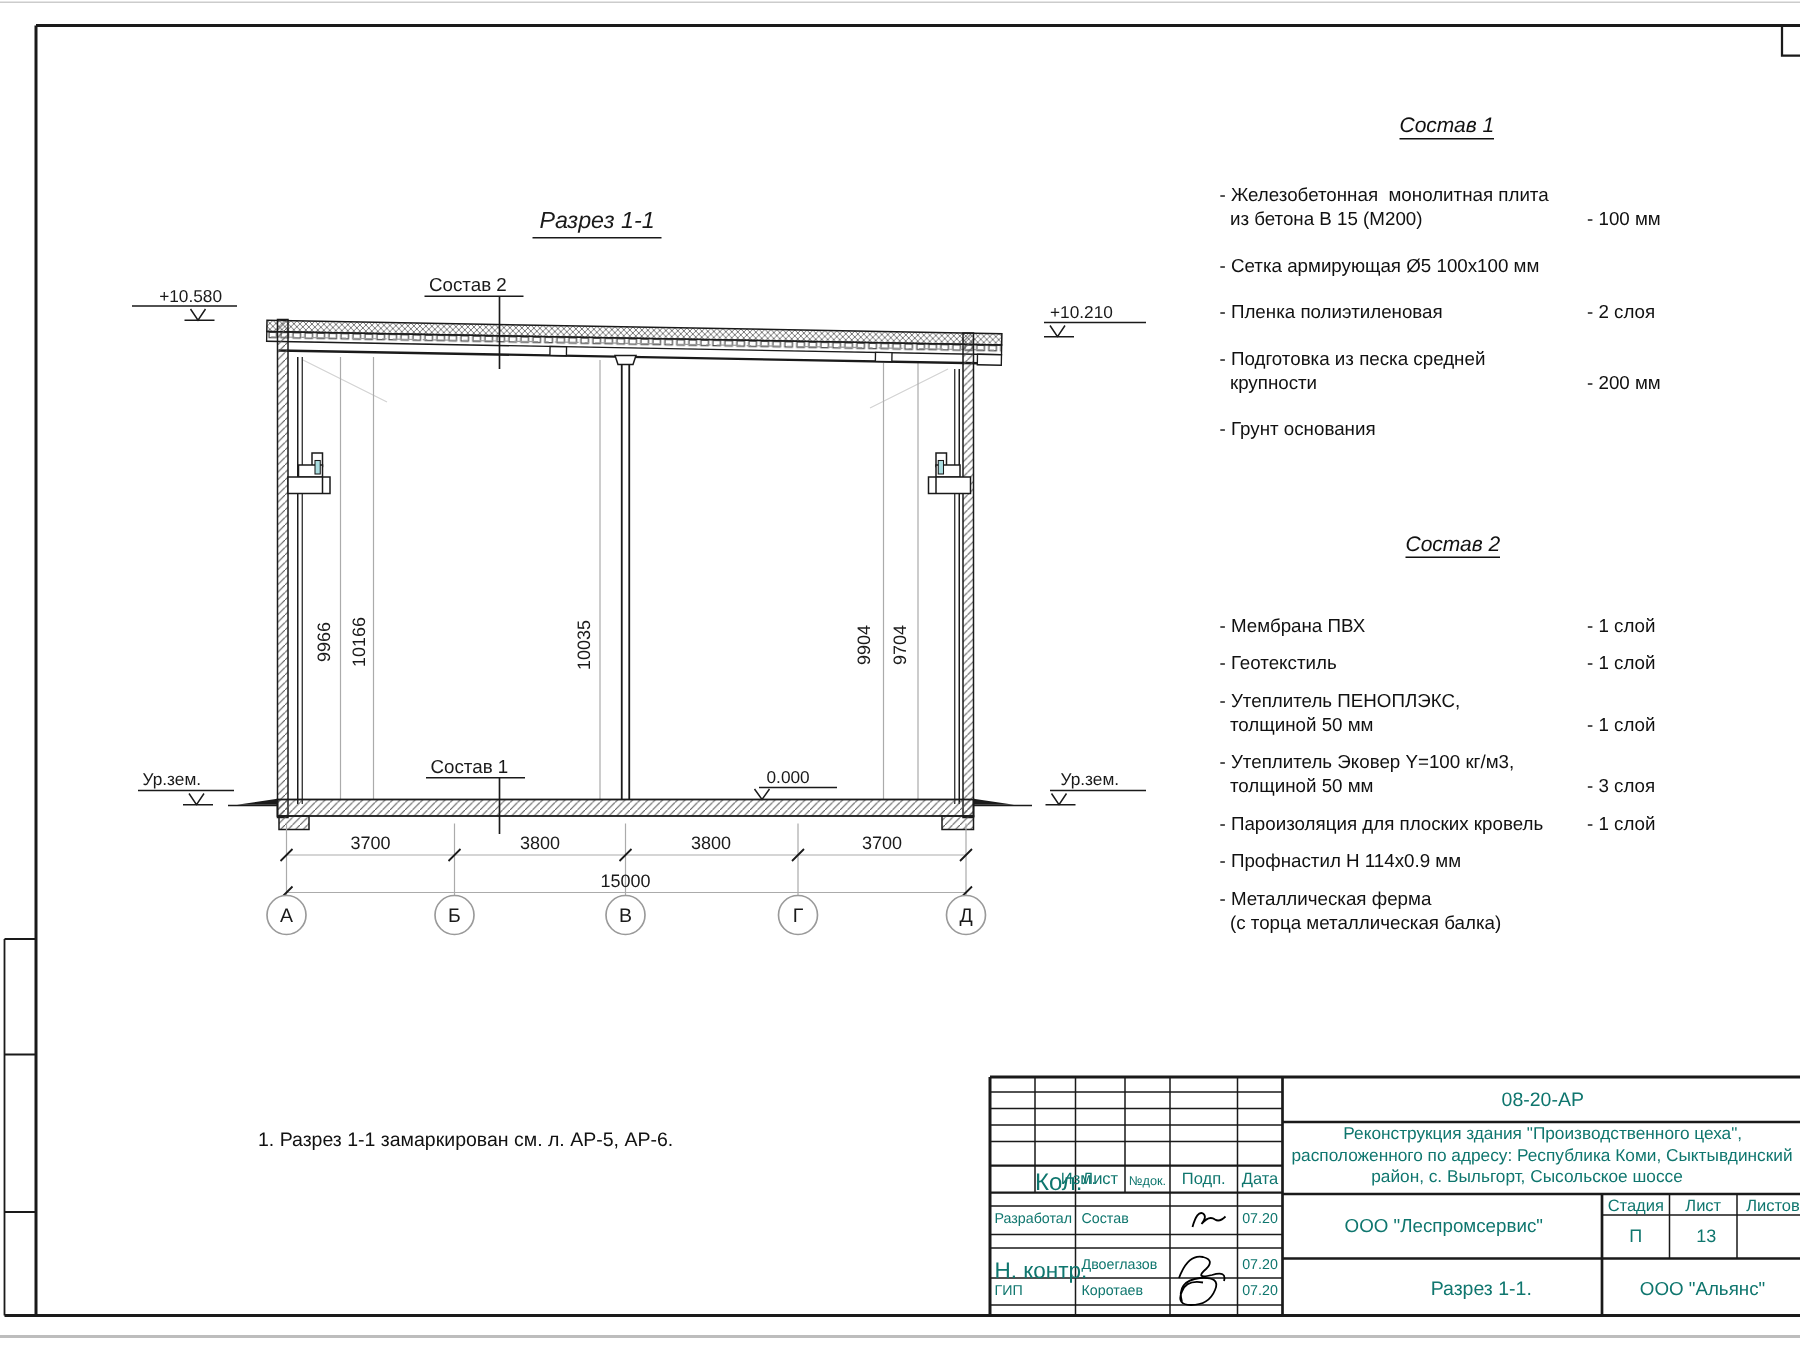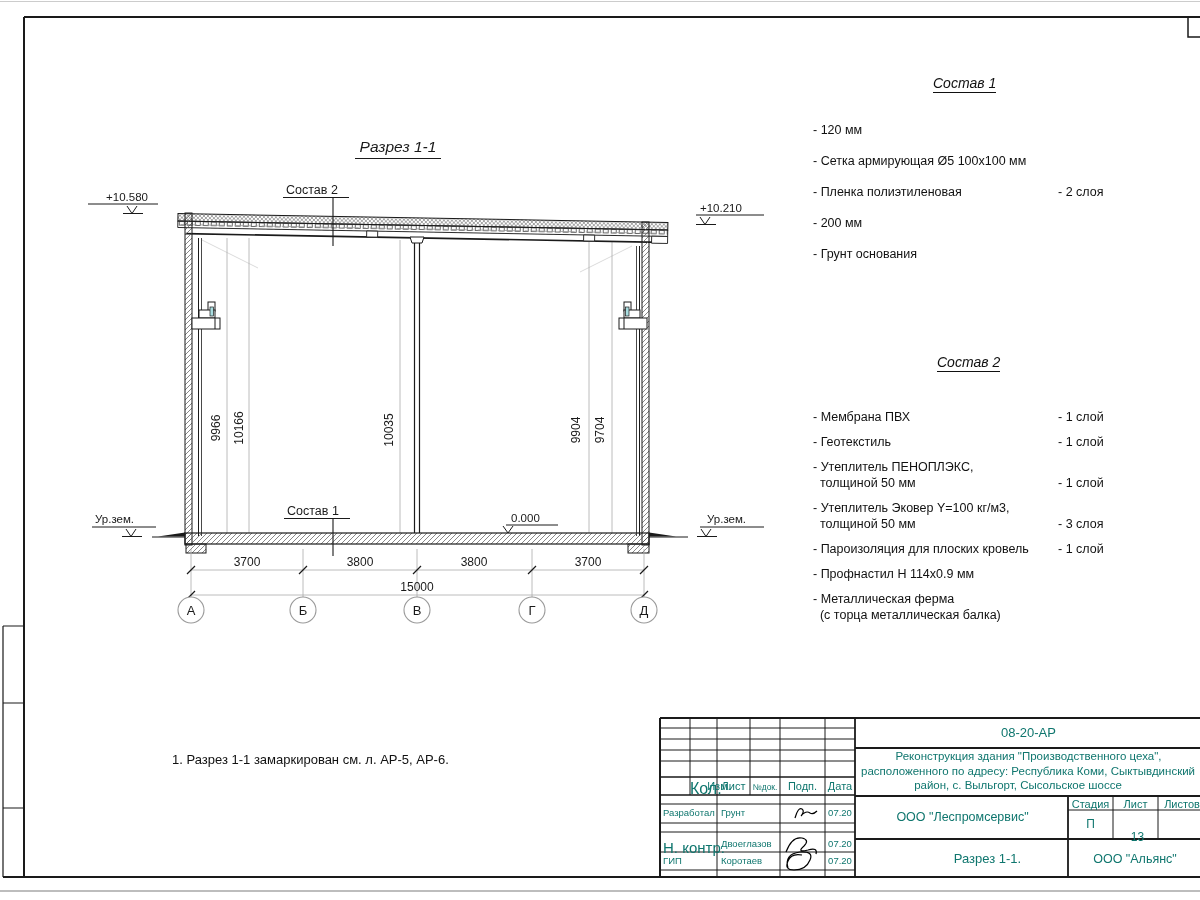--- a/index.html
+++ b/index.html
@@ -187,31 +187,35 @@
   <g stroke="#000" stroke-width="1.2" fill="none">
     <path d="M795,818 q3,-11 7,-9 q3,2 -1,7 q5,-6 9,-3 q3,2 7,-2"></path>
     <path d="M786,852 q6,-16 16,-14 q8,2 2,8 q-8,7 4,4 q10,-3 8,4"></path>
     <path d="M788,868 q-4,-14 12,-16 q14,-1 10,8 q-4,10 -16,10 q-10,0 -6,-9 q3,-8 14,-6"></path>
   </g>
 </svg>
 
 <div class="ltitle" style="left:933px;top:75px;">Состав 1</div>
 <div class="list s1" style="left:813px;top:122px;">
   <div class="item">
-    <div class="vl">- 120 мм</div>
+    <div class="nm">- Железобетонная  монолитная плита
+  из бетона В 15 (М200)</div>
+    <div class="vl">- 100 мм</div>
   </div>
   <div class="item">
     <div class="nm">- Сетка армирующая Ø5 100х100 мм</div>
     <div class="vl"></div>
   </div>
   <div class="item">
     <div class="nm">- Пленка полиэтиленовая</div>
     <div class="vl">-  2 слоя</div>
   </div>
   <div class="item">
+    <div class="nm">- Подготовка из песка средней
+  крупности</div>
     <div class="vl">- 200 мм</div>
   </div>
   <div class="item">
     <div class="nm">- Грунт основания</div>
     <div class="vl"></div>
   </div>
 </div>
 
 <div class="ltitle" style="left:937px;top:354px;">Состав 2</div>
 <div class="list s2" style="left:813px;top:409px;">
@@ -252,39 +256,39 @@
 
 <div>
   <div class="tb c" style="left:660px;top:780px;width:30px;font-size:11px;margin-left:44px;">Изм.</div>
   <div class="tb c" style="left:690px;top:780px;width:20px;font-size:16px;">Кол.</div>
   <div class="tb c" style="left:717px;top:780px;width:33px;font-size:11px;">Лист</div>
   <div class="tb c" style="left:750px;top:783px;width:30px;font-size:8.5px;">№док.</div>
   <div class="tb c" style="left:780px;top:780px;width:45px;font-size:11px;">Подп.</div>
   <div class="tb c" style="left:825px;top:780px;width:30px;font-size:11px;">Дата</div>
 
   <div class="tb" style="left:663px;top:808px;font-size:9.5px;">Разработал</div>
-  <div class="tb" style="left:721px;top:808px;font-size:9.5px;">Грунт</div>
+  <div class="tb" style="left:721px;top:808px;font-size:9.5px;">Состав</div>
   <div class="tb c" style="left:825px;top:808px;width:30px;font-size:9.5px;">07.20</div>
 
   <div class="tb" style="left:663px;top:839px;font-size:15px;">Н. контр.</div>
   <div class="tb" style="left:721px;top:839px;font-size:9.5px;">Двоеглазов</div>
   <div class="tb c" style="left:825px;top:839px;width:30px;font-size:9.5px;">07.20</div>
 
   <div class="tb" style="left:663px;top:856px;font-size:9.5px;">ГИП</div>
   <div class="tb" style="left:721px;top:856px;font-size:9.5px;">Коротаев</div>
   <div class="tb c" style="left:825px;top:856px;width:30px;font-size:9.5px;">07.20</div>
 
   <div class="tb c" style="left:857px;top:726px;width:343px;font-size:13px;">08-20-АР</div>
   <div class="tb c" style="left:857px;top:750px;width:343px;font-size:11.5px;">Реконструкция здания "Производственного цеха",</div>
   <div class="tb" style="left:861px;top:764.5px;font-size:11.5px;">расположенного по адресу: Республика Коми, Сыктывдинский</div>
   <div class="tb c" style="left:857px;top:779px;width:322px;font-size:11.5px;">район, с. Выльгорт, Сысольское шоссе</div>
 
   <div class="tb c" style="left:857px;top:810px;width:211px;font-size:12.5px;">ООО "Леспромсервис"</div>
   <div class="tb c" style="left:1068px;top:798px;width:45px;font-size:11px;">Стадия</div>
   <div class="tb c" style="left:1113px;top:798px;width:45px;font-size:11px;">Лист</div>
   <div class="tb c" style="left:1158px;top:798px;width:48px;font-size:11px;">Листов</div>
   <div class="tb c" style="left:1068px;top:818px;width:45px;font-size:12px;">П</div>
-  <div class="tb c" style="left:1113px;top:818px;width:49px;font-size:12px;margin-top:13px;">13</div>
+  <div class="tb c" style="left:1113px;top:818px;width:49px;font-size:12px;">13</div>
   <div class="tb c" style="left:857px;top:852px;width:211px;font-size:13px;margin-left:25px;">Разрез 1-1.</div>
   <div class="tb c" style="left:1070px;top:852px;width:130px;font-size:12.5px;">ООО "Альянс"</div>
 </div>
 
 </div>
 
 </body></html>

